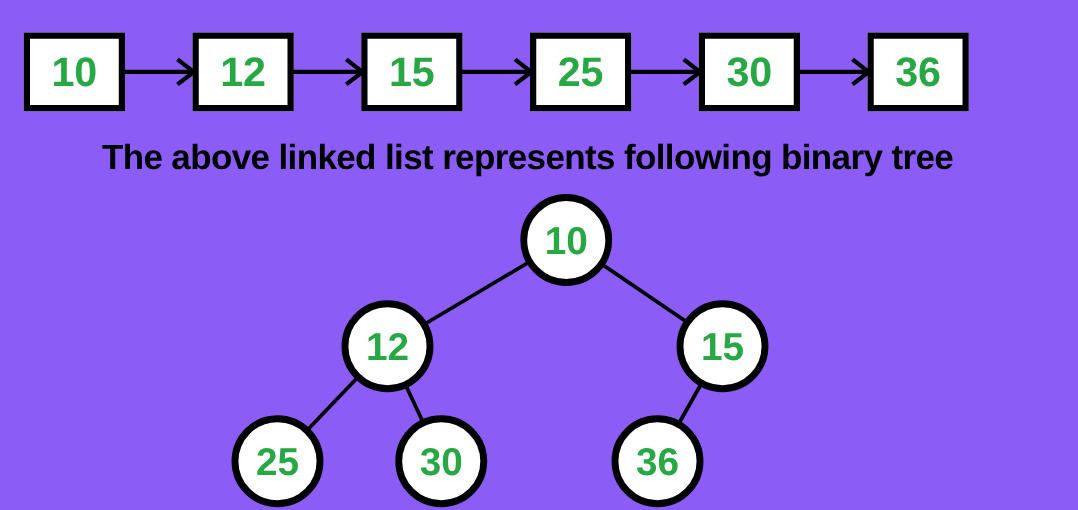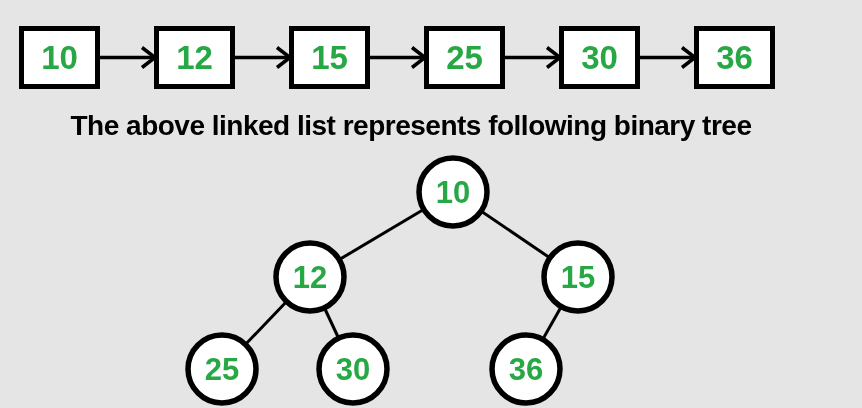--- a/index.html
+++ b/index.html
@@ -1,41 +1,41 @@
 <!DOCTYPE html>
 <html><head>
 <meta charset="utf-8">
 <style>
   html, body { margin: 0; padding: 0; background: #ffffff; }
   .canvas {
     position: relative;
     width: 862px;
     height: 408px;
-    background: #e5e5e5;
+    background: #8b5cf6;
     font-family: "Liberation Sans", sans-serif;
     overflow: hidden;
   }
   .ll-box {
     position: absolute;
     box-sizing: border-box;
     border: 5px solid #000000;
     background: #ffffff;
     display: flex;
     align-items: center;
     justify-content: center;
   }
   .ll-value {
     font-weight: bold;
     font-size: 33px;
     line-height: 1;
   }
   .caption {
     position: absolute;
     top: 110px;
-    left: 0;
+    left: 11px;
     width: 822px;
     text-align: center;
     font-weight: bold;
     font-size: 28px;
     letter-spacing: -0.5px;
     color: #000000;
     white-space: nowrap;
   }
   .layer-svg {
     position: absolute;

